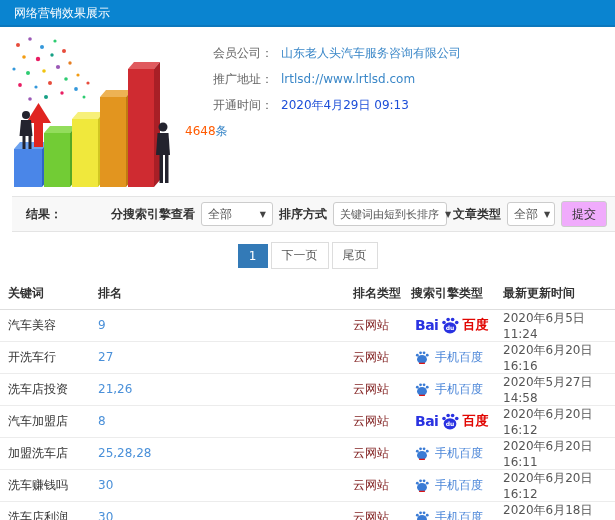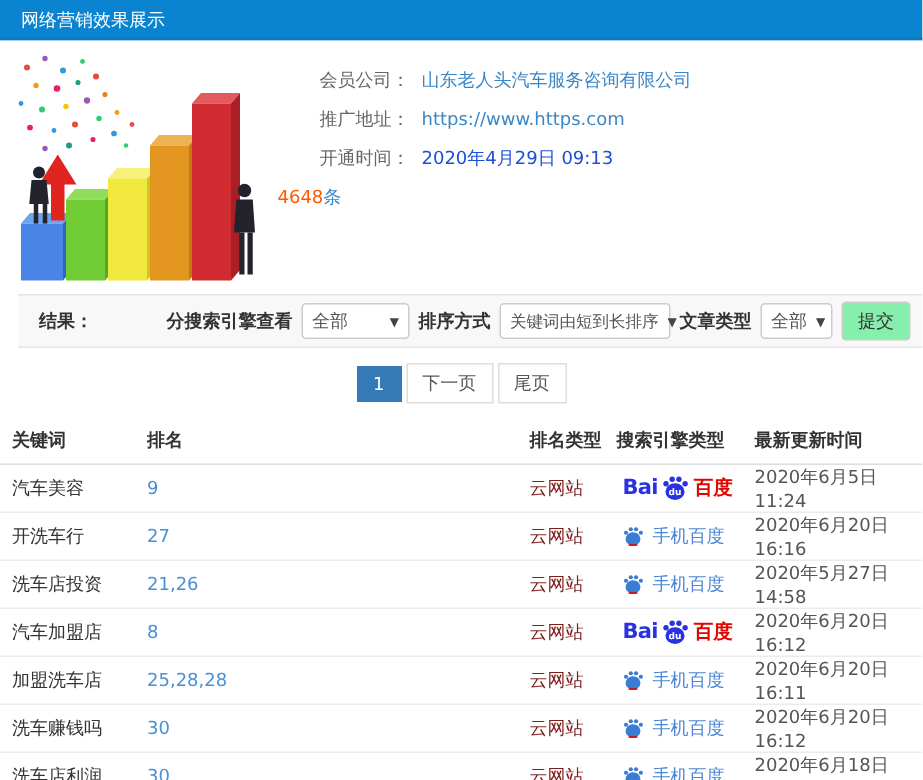--- a/index.html
+++ b/index.html
@@ -41,21 +41,21 @@
     border:1px solid #ccc; background:#fff; height:24px; border-radius:3px;
     display:flex; align-items:center; justify-content:space-between;
     padding:0 6px; color:#555; cursor:pointer; white-space:nowrap;text-align:center;
   }
   .select .caret { font-size:8px; color:#444; margin-left:6px; }
   .sel-engine { width:72px; }
   .sel-sort { width:114px; font-size:11px; }
   .sel-article { width:48px; }
   .submit-btn {
     height:26px; padding:0 10px; border:1px solid #ccc; border-radius:3px;
-    background:#86efac; color:#333; font-size:12px; cursor:pointer;
+    background:#f0abfc; color:#333; font-size:12px; cursor:pointer;
     font-family:inherit;
   }
 
   
   .pagination { height:47px; display:flex; align-items:center; justify-content:center; gap:3px; }
   .page-btn {
     min-width:30px; padding:4px 10px; border:1px solid #ddd; background:#fff;
     color:#555; text-align:center; cursor:pointer; font-size:12px;
   }
   .page-btn.active { background:#337ab7; border-color:#337ab7; color:#fff; }
@@ -159,21 +159,21 @@
         </g>
       </svg>
     </div>
     <div class="info-fields">
       <div class="info-row">
         <span class="info-label">会员公司：</span>
         <span class="link-val">山东老人头汽车服务咨询有限公司</span>
       </div>
       <div class="info-row">
         <span class="info-label">推广地址：</span>
-        <span class="link-val">https://www.https.com</span>
+        <span class="link-val">lrtlsd://www.lrtlsd.com</span>
       </div>
       <div class="info-row">
         <span class="info-label">开通时间：</span>
         <span class="plain-val">2020年4月29日 09:13</span>
       </div>
       <div class="info-row">
         <span class="rank-num">4648</span>
         <span class="rank-suffix">条</span>
       </div>
     </div>

